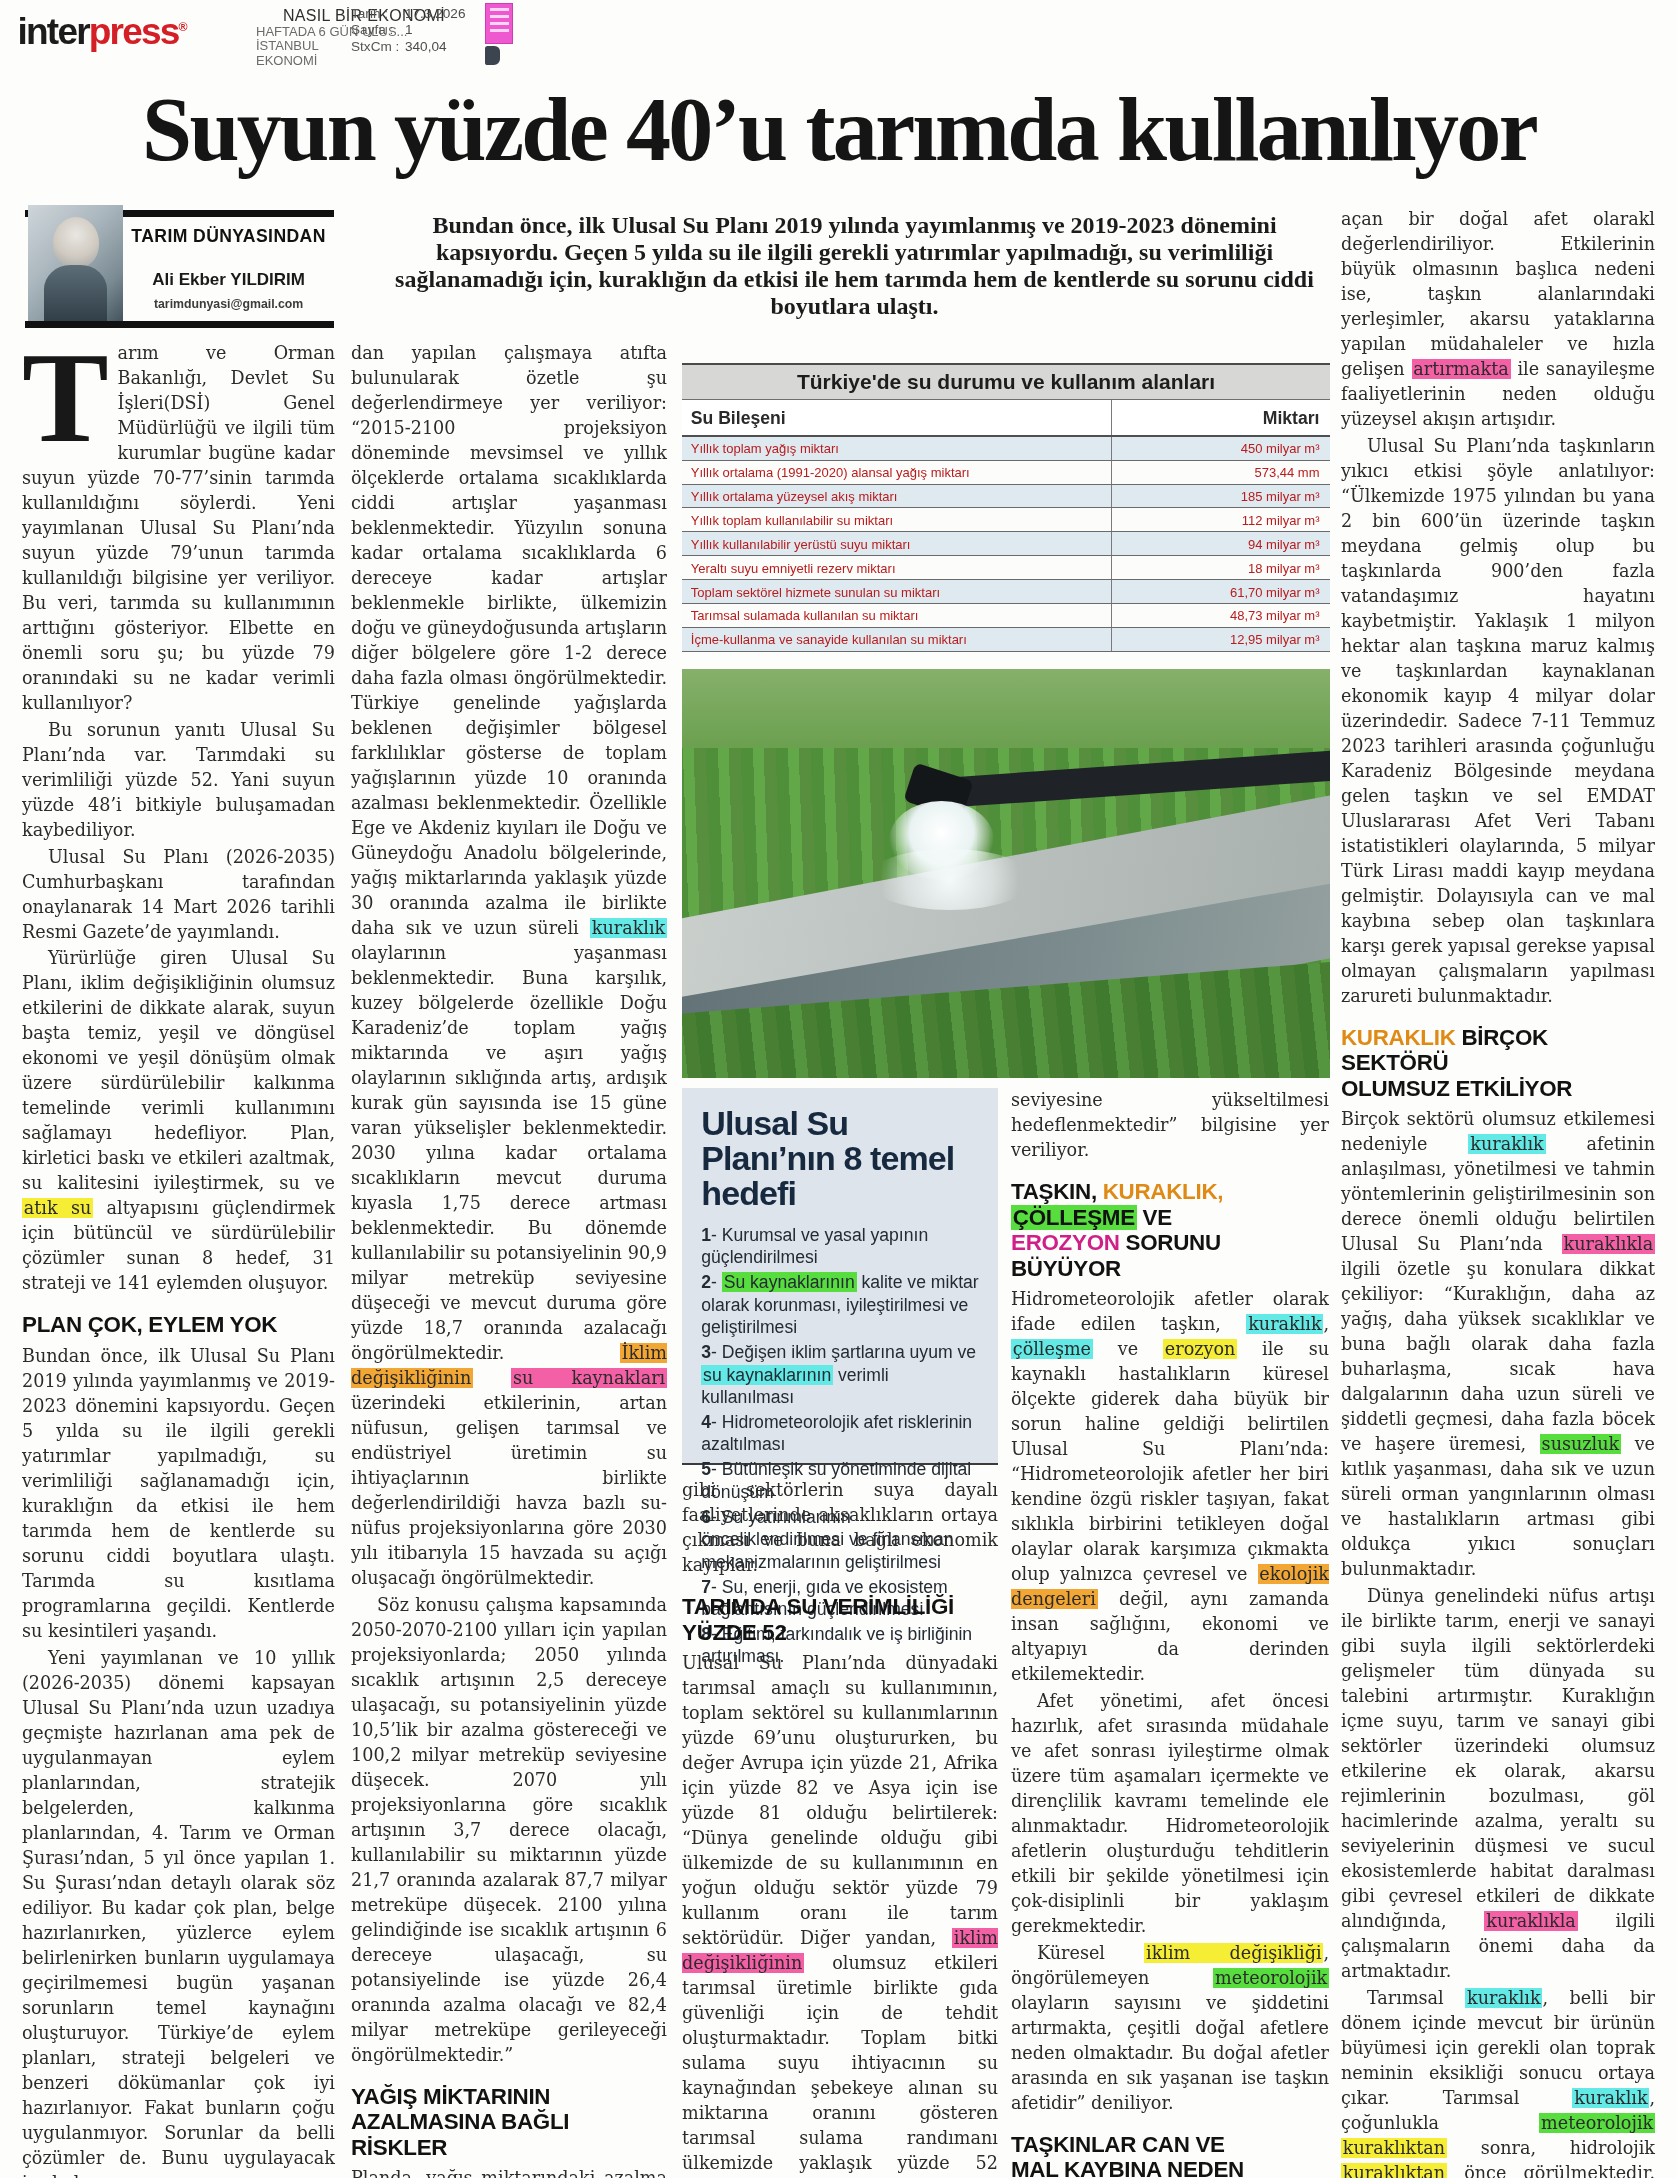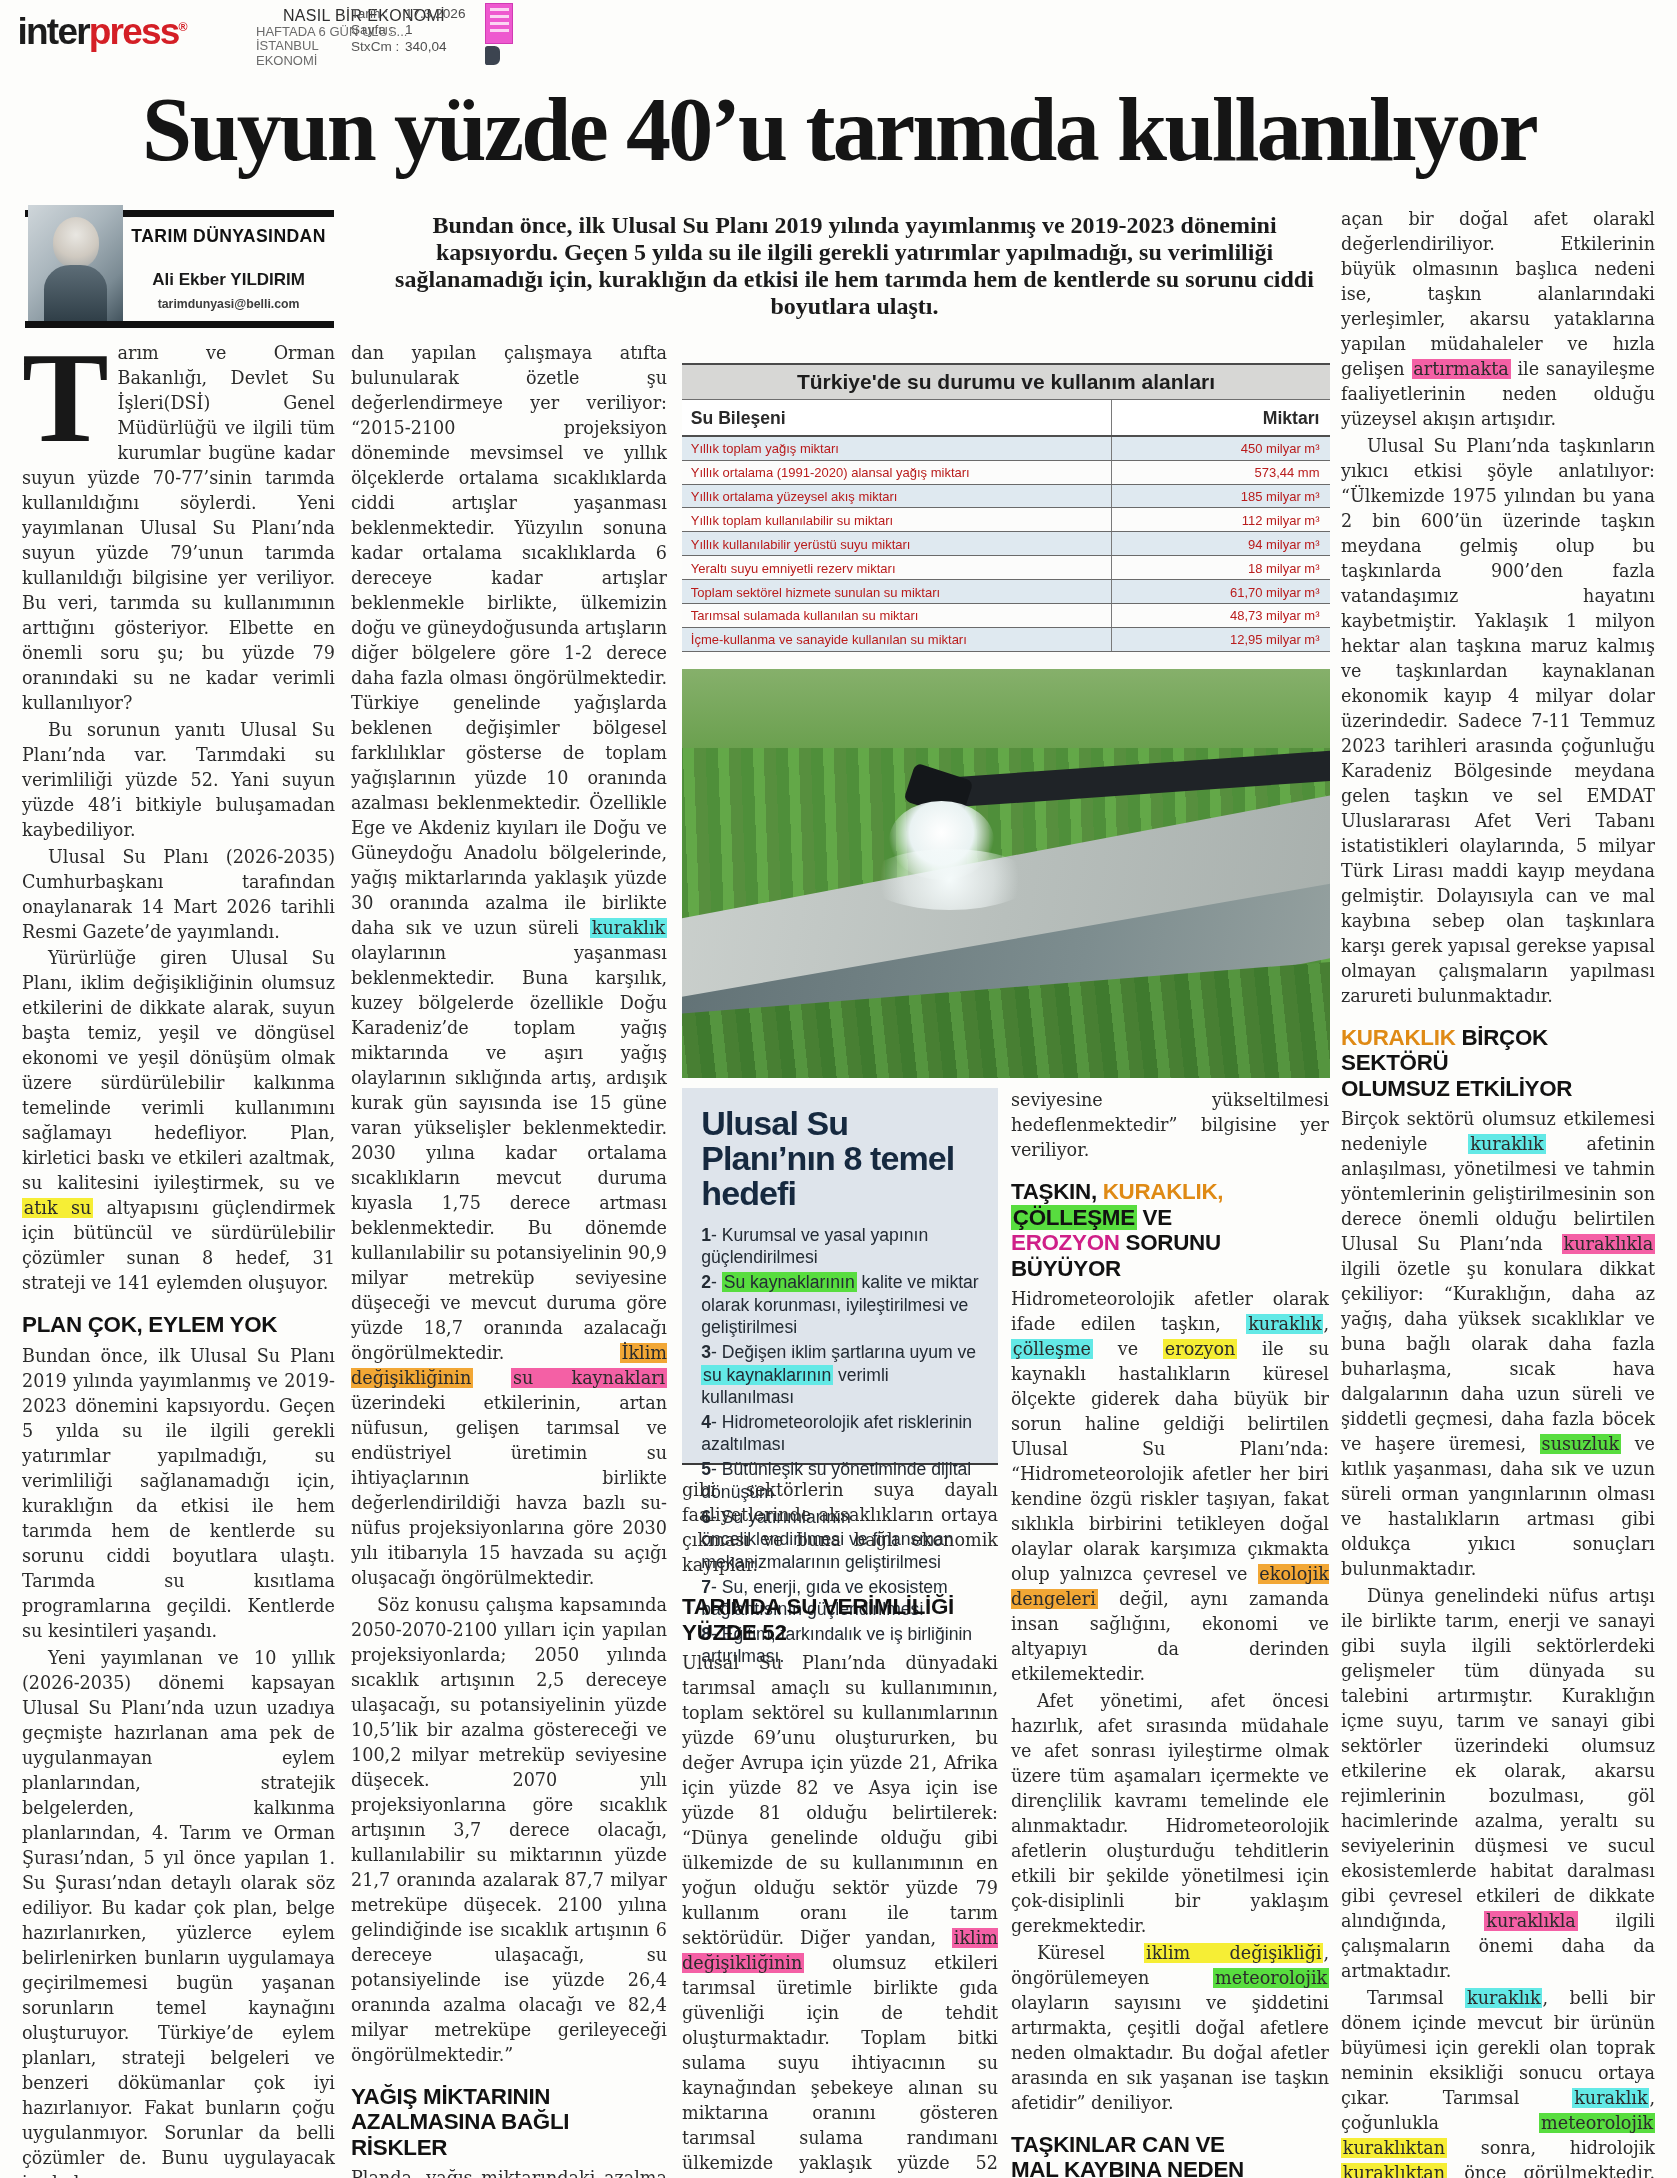--- a/index.html
+++ b/index.html
@@ -142,21 +142,21 @@
   </div>
 
   <div id="headline">Suyun yüzde 40’u tarımda kullanılıyor</div>
 
   <div id="authorbox">
     <div class="bar top"></div>
     <div class="portrait"></div>
     <div class="abtext">
       <div class="kicker">TARIM DÜNYASINDAN</div>
       <div class="aname">Ali Ekber YILDIRIM</div>
-      <div class="amail">tarimdunyasi@belli.com</div>
+      <div class="amail">tarimdunyasi@gmail.com</div>
     </div>
     <div class="bar bot"></div>
   </div>
 
   <div id="lead">Bundan önce, ilk Ulusal Su Planı 2019 yılında yayımlanmış ve 2019-2023 dönemini kapsıyordu. Geçen 5 yılda su ile ilgili gerekli yatırımlar yapılmadığı, su verimliliği sağlanamadığı için, kuraklığın da etkisi ile hem tarımda hem de kentlerde su sorunu ciddi boyutlara ulaştı.</div>
 
   <div id="col1" class="col">
       <p class="para noind"><span class="dropcap">T</span>arım ve Orman Bakanlığı, Devlet Su İşleri(DSİ) Genel Müdürlüğü ve ilgili tüm kurumlar bugüne kadar suyun yüzde 70-77’sinin tarımda kullanıldığını söylerdi. Yeni yayımlanan Ulusal Su Planı’nda suyun yüzde 79’unun tarımda kullanıldığı bilgisine yer veriliyor. Bu veri, tarımda su kullanımının arttığını gösteriyor. Elbette en önemli soru şu; bu yüzde 79 oranındaki su ne kadar verimli kullanılıyor?</p>
       <p class="para">Bu sorunun yanıtı Ulusal Su Planı’nda var. Tarımdaki su verimliliği yüzde 52. Yani suyun yüzde 48’i bitkiyle buluşamadan kaybediliyor.</p>
       <p class="para">Ulusal Su Planı (2026-2035) Cumhurbaşkanı tarafından onaylanarak 14 Mart 2026 tarihli Resmi Gazete’de yayımlandı.</p>

